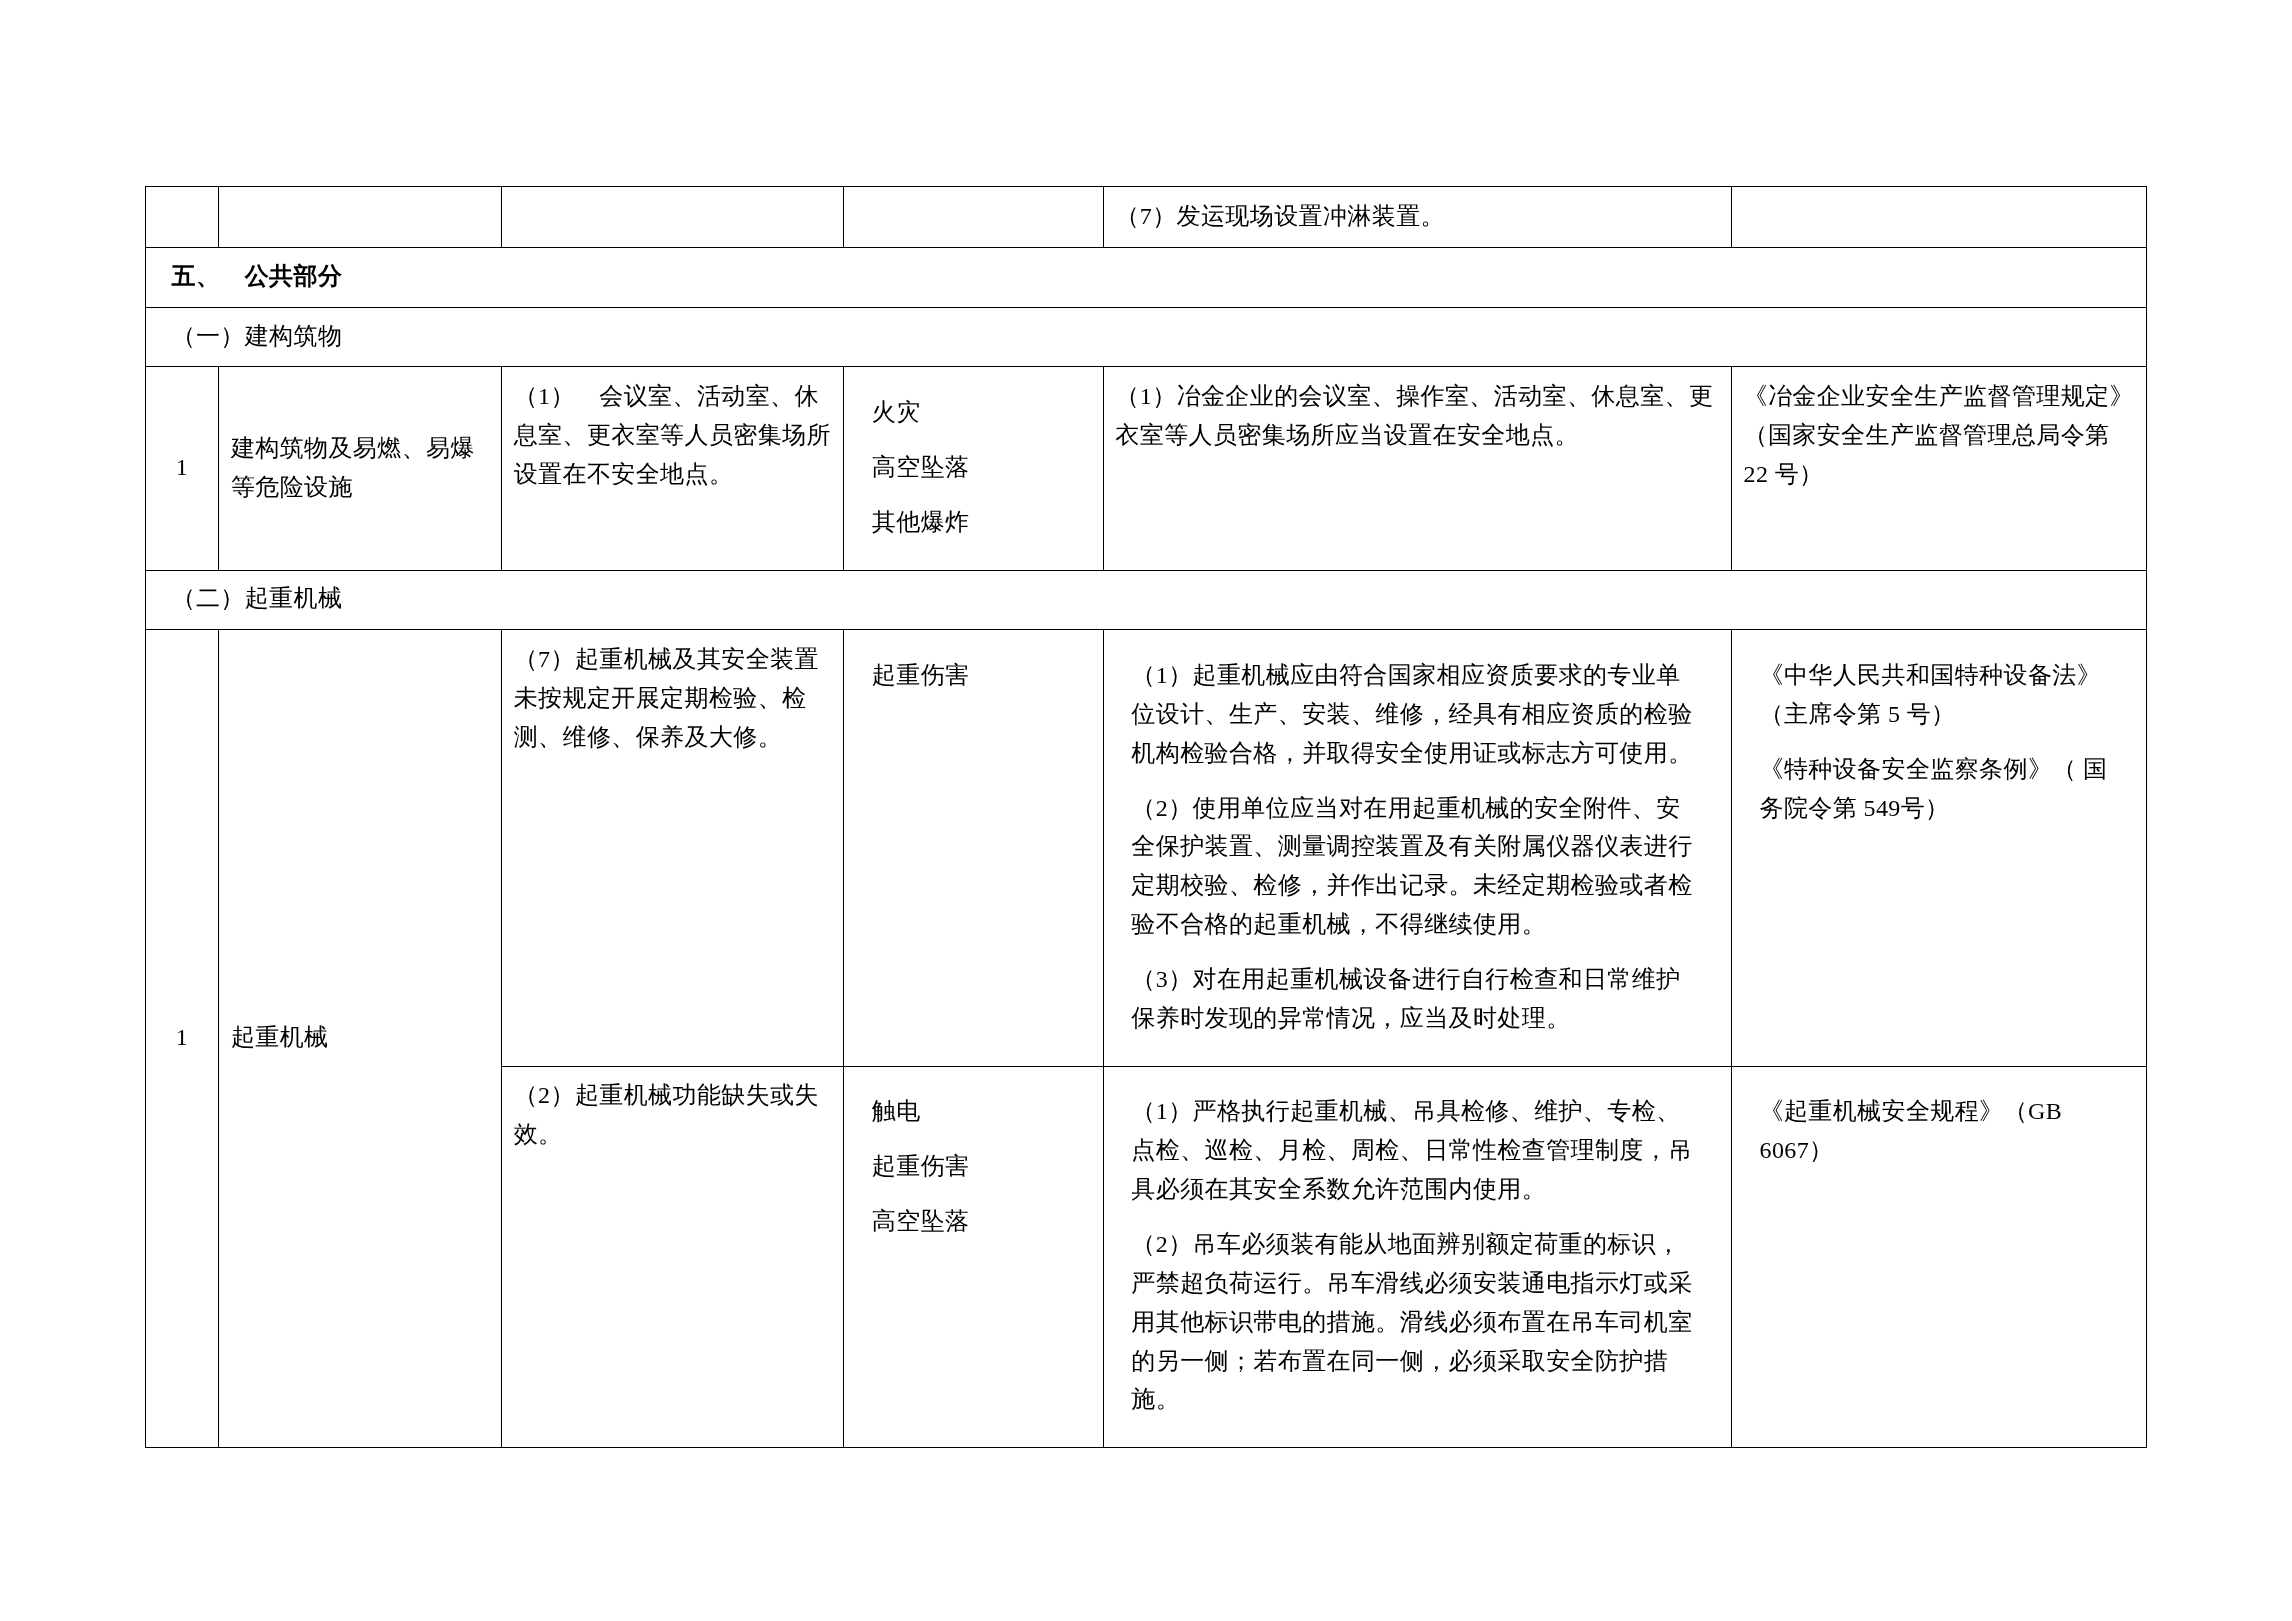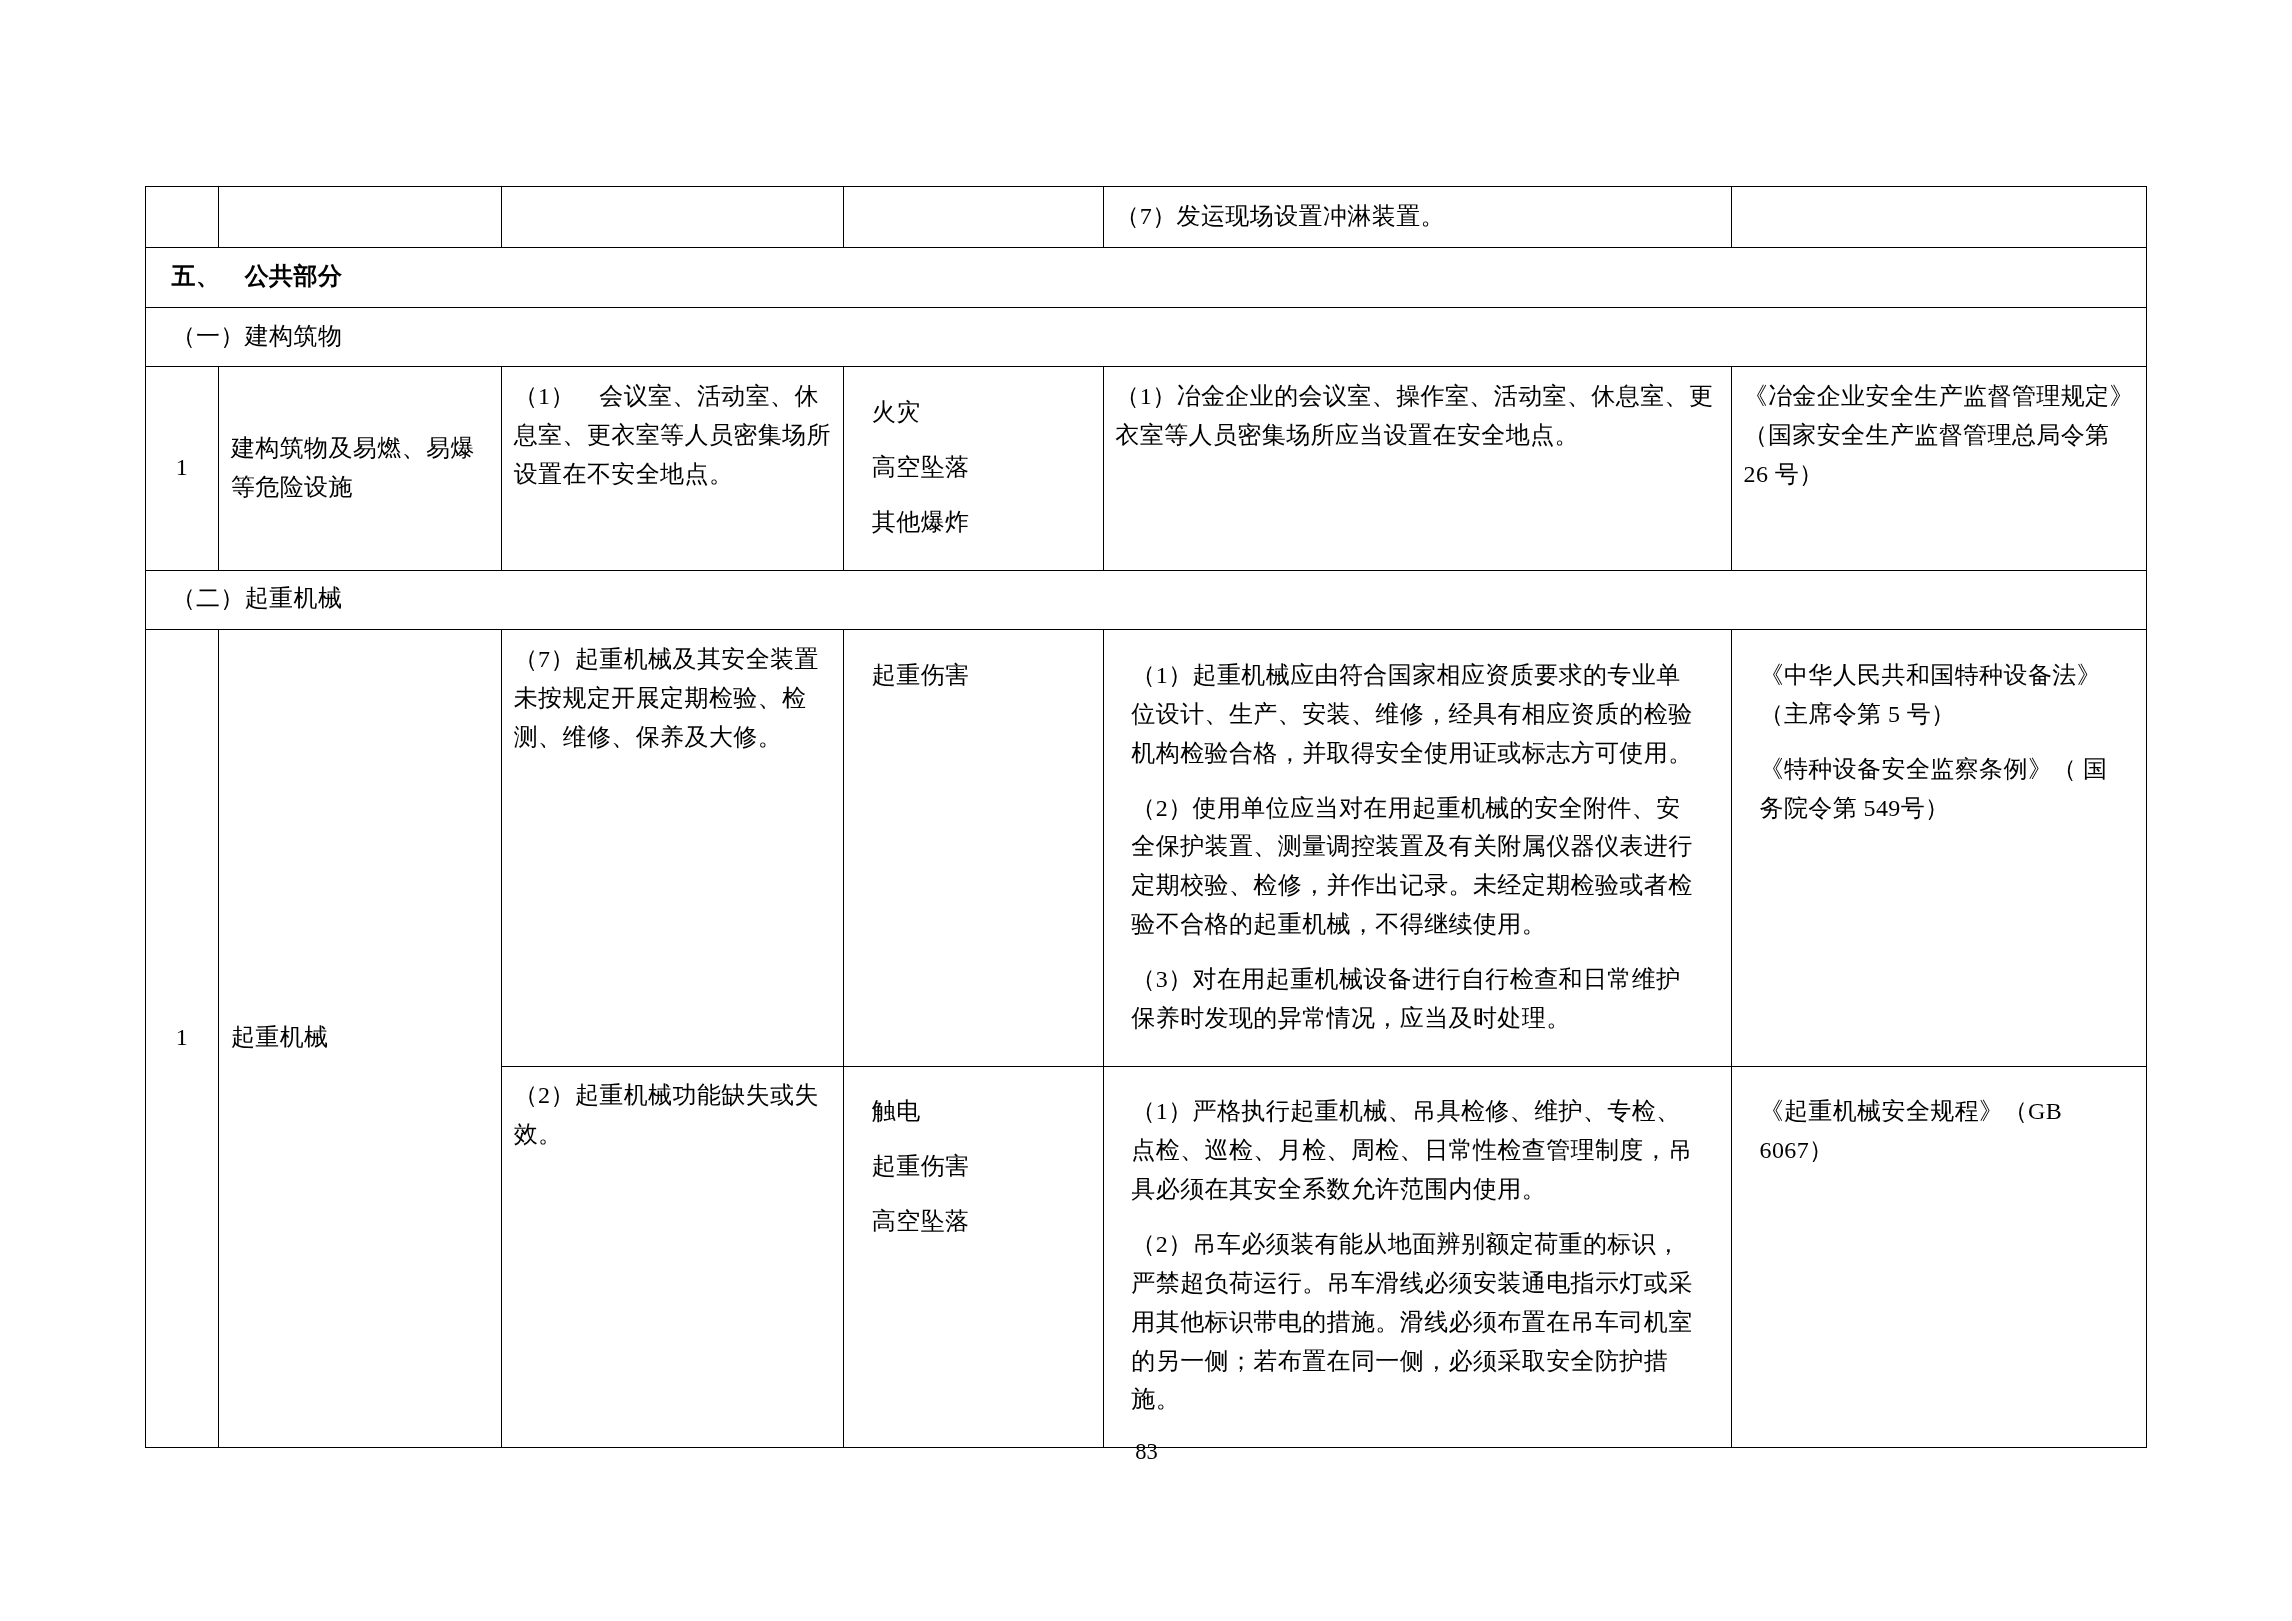--- a/index.html
+++ b/index.html
@@ -112,21 +112,21 @@
       <tr>
         <td class="num-cell">1</td>
         <td class="mid">建构筑物及易燃、易爆等危险设施</td>
         <td>（1）　会议室、活动室、休息室、更衣室等人员密集场所设置在不安全地点。</td>
         <td>
           <p class="pline">火灾</p>
           <p class="pline">高空坠落</p>
           <p class="pline">其他爆炸</p>
         </td>
         <td>（1）冶金企业的会议室、操作室、活动室、休息室、更衣室等人员密集场所应当设置在安全地点。</td>
-        <td>《冶金企业安全生产监督管理规定》（国家安全生产监督管理总局令第 26 号）</td>
+        <td>《冶金企业安全生产监督管理规定》（国家安全生产监督管理总局令第 22 号）</td>
       </tr>
 
       <tr class="sub-section">
         <td colspan="6">（二）起重机械</td>
       </tr>
 
       <tr>
         <td class="num-cell" rowspan="2">1</td>
         <td class="mid" rowspan="2">起重机械</td>
         <td>（7）起重机械及其安全装置未按规定开展定期检验、检测、维修、保养及大修。</td>
@@ -156,16 +156,15 @@
           <p class="pline">（2）吊车必须装有能从地面辨别额定荷重的标识，严禁超负荷运行。吊车滑线必须安装通电指示灯或采用其他标识带电的措施。滑线必须布置在吊车司机室的另一侧；若布置在同一侧，必须采取安全防护措施。</p>
         </td>
         <td>
           <p class="pline">《起重机械安全规程》（GB 6067）</p>
         </td>
       </tr>
 
     </tbody>
   </table>
 
-  <div class="page-number">83</div>
 
 </div>
 
 
 </body></html>

